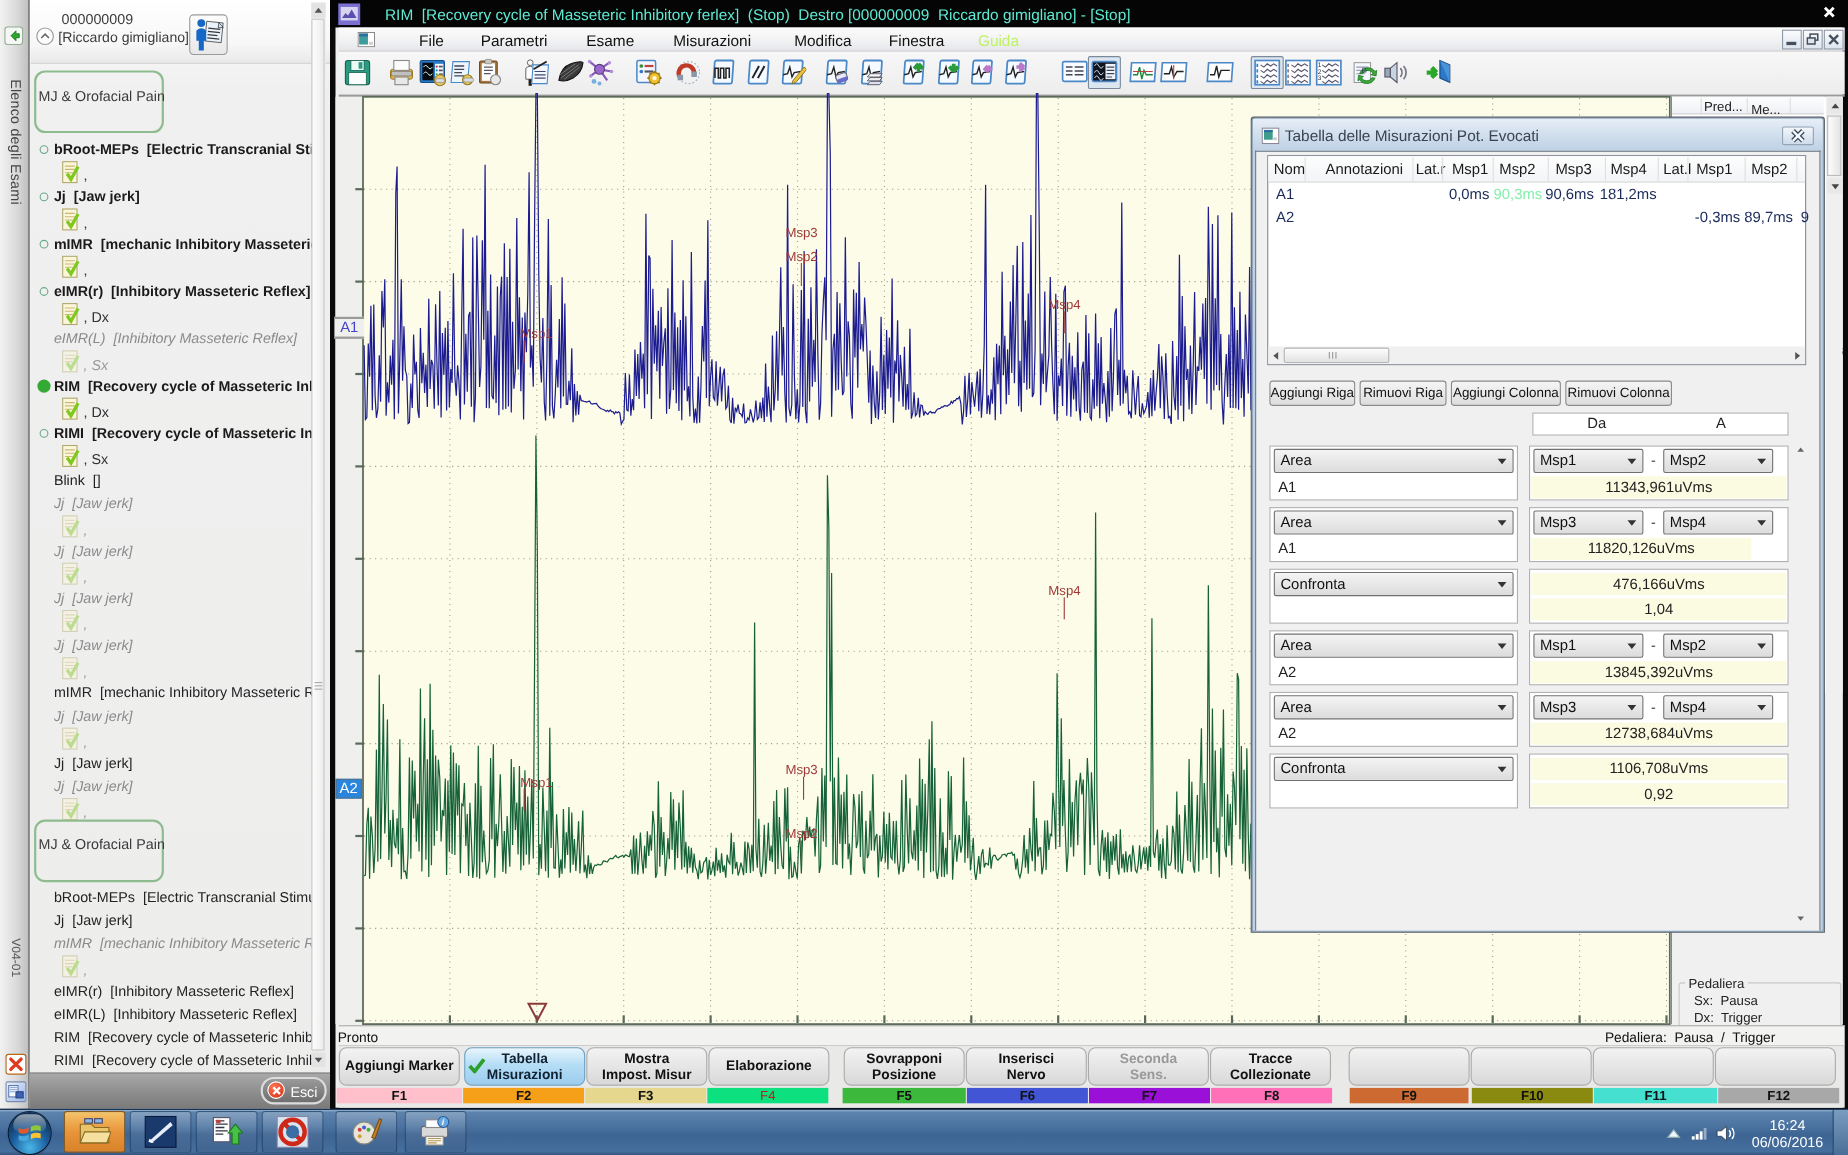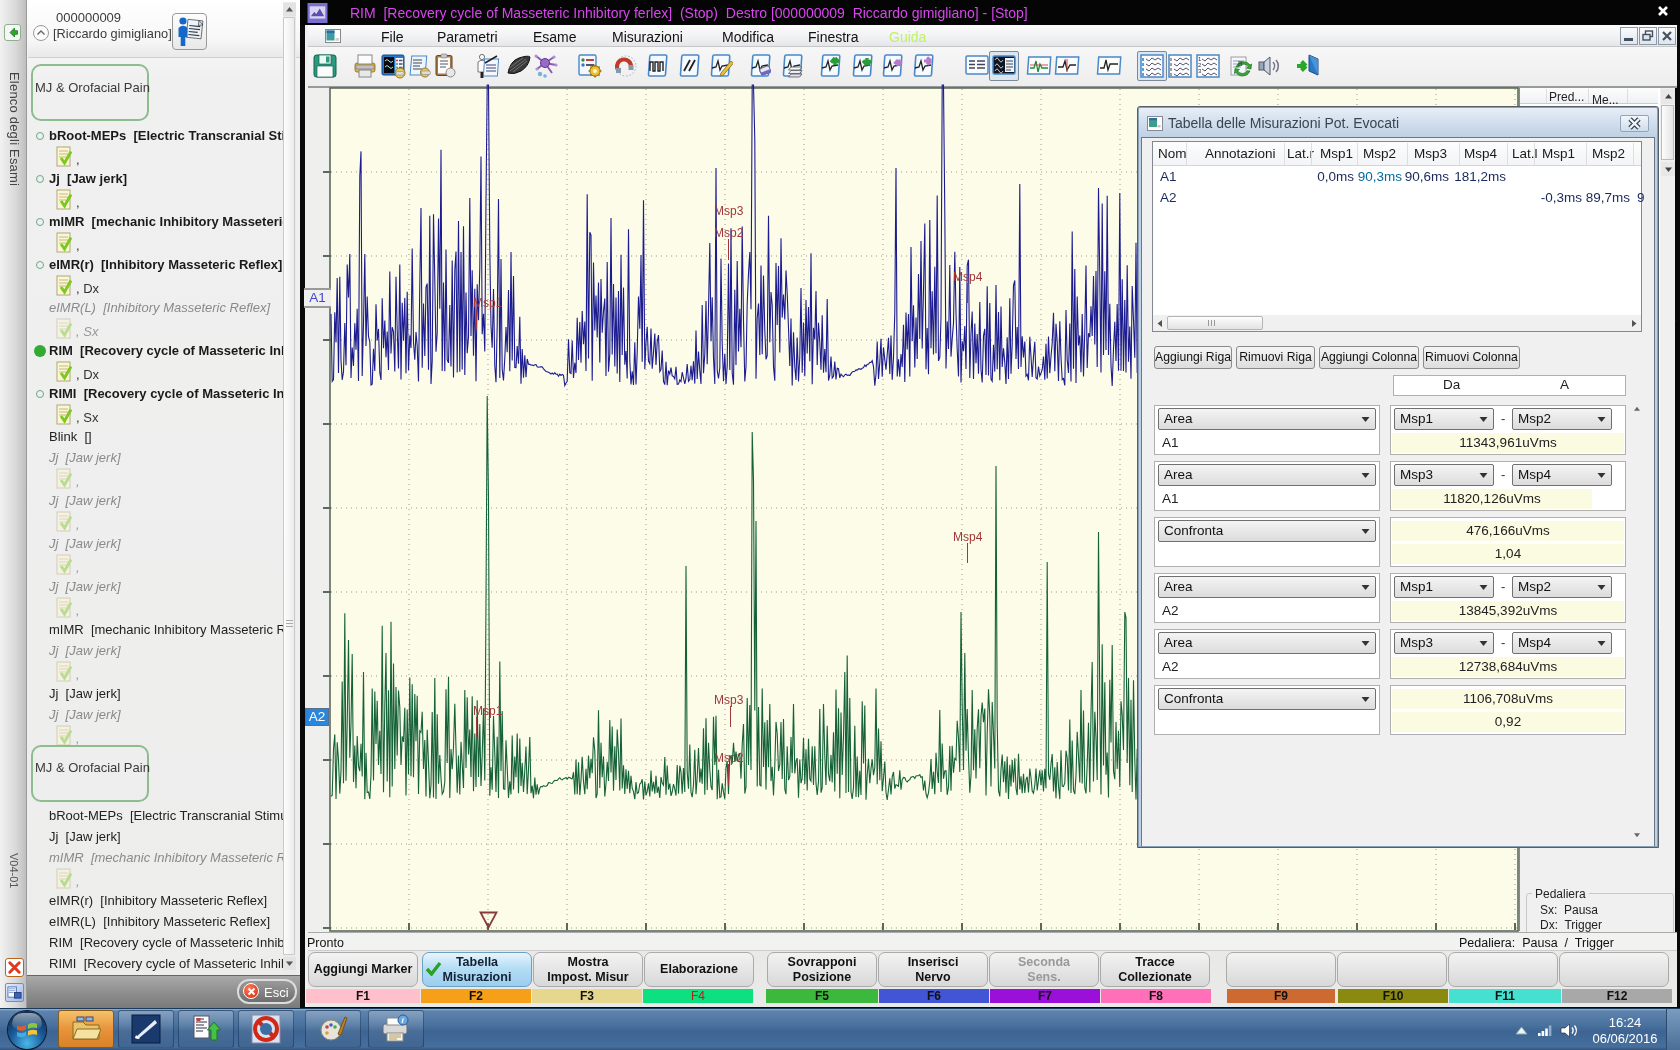--- a/index.html
+++ b/index.html
@@ -181,21 +181,21 @@
 <div class="abs" style="left:264px;top:985px;font-size:13px;color:#fff;">Esci</div>
 
 <div class="abs" style="left:300px;top:0;width:1380px;height:1010px;background:#f0f0f0;border-left:5px solid #0a0a0a;border-right:5px solid #0a0a0a;border-bottom:3px solid #0a0a0a;"></div>
 
 <div class="abs" style="left:300px;top:0;width:1380px;height:25px;background:#050505;"></div>
 <svg class="abs" style="left:307px;top:3px;width:21px;height:20px;" viewBox="0 0 18 18">
     <rect x="0" y="0" width="18" height="18" fill="#7a6fd0"></rect>
     <rect x="2" y="3" width="14" height="11" fill="#d8d4f0"></rect>
     <path d="M3 12 l3-4 2 2 3-5 4 7z" fill="#5a4fb0"></path>
   </svg>
-<div class="abs" style="left:350px;top:5px;font-size:14px;color:#d946ef;white-space:nowrap;">RIM&nbsp; [Recovery cycle of Masseteric Inhibitory ferlex]&nbsp; (Stop)&nbsp; Destro [000000009&nbsp; Riccardo gimigliano] - [Stop]</div>
+<div class="abs" style="left:350px;top:5px;font-size:14px;color:#5eead4;white-space:nowrap;">RIM&nbsp; [Recovery cycle of Masseteric Inhibitory ferlex]&nbsp; (Stop)&nbsp; Destro [000000009&nbsp; Riccardo gimigliano] - [Stop]</div>
 <svg class="abs" style="left:1657px;top:5px;width:12px;height:12px;" viewBox="0 0 12 12">
     <path d="M2 2 L10 10 M10 2 L2 10" stroke="#fff" stroke-width="2.6"></path>
   </svg>
 
 <div class="abs" style="left:308px;top:25px;width:1369px;height:22px;background:linear-gradient(180deg,#fcfcfc,#f1f1f3 60%,#e4e6ea);border-bottom:1px solid #c6c6c6;"></div>
 <svg class="abs" style="left:325px;top:29px;width:16px;height:14px;" viewBox="0 0 16 14">
     <rect x="0.5" y="0.5" width="15" height="13" fill="#fff" stroke="#888"></rect>
     <rect x="1.5" y="1.5" width="8" height="10" fill="#3f9c9c"></rect>
     <rect x="1.5" y="1.5" width="8" height="2.6" fill="#2a6f9f"></rect>
     <rect x="10.5" y="9" width="3.5" height="2.8" fill="#d0d0d0"></rect>
@@ -576,21 +576,21 @@
 <div class="abs" style="left:1311px;top:143px;width:1px;height:22px;background:#dfdfdf;"></div>
 <div class="abs" style="left:1357px;top:143px;width:1px;height:22px;background:#dfdfdf;"></div>
 <div class="abs" style="left:1407px;top:143px;width:1px;height:22px;background:#dfdfdf;"></div>
 <div class="abs" style="left:1459px;top:143px;width:1px;height:22px;background:#dfdfdf;"></div>
 <div class="abs" style="left:1507px;top:143px;width:1px;height:22px;background:#dfdfdf;"></div>
 <div class="abs" style="left:1534px;top:143px;width:1px;height:22px;background:#dfdfdf;"></div>
 <div class="abs" style="left:1586px;top:143px;width:1px;height:22px;background:#dfdfdf;"></div>
 <div class="abs" style="left:1633px;top:143px;width:1px;height:22px;background:#dfdfdf;"></div>
 <div class="abs" style="left:1160px;top:169px;font-size:13.5px;color:#1a2a5a;">A1</div>
 <div class="abs" style="left:1292px;top:169px;width:62px;text-align:right;font-size:13.5px;color:#1a2a5a;">0,0ms</div>
-<div class="abs" style="left:1352px;top:169px;width:50px;text-align:right;font-size:13.5px;color:#0369a1;">90,3ms</div>
+<div class="abs" style="left:1352px;top:169px;width:50px;text-align:right;font-size:13.5px;color:#86efac;">90,3ms</div>
 <div class="abs" style="left:1402px;top:169px;width:47px;text-align:right;font-size:13.5px;color:#1a2a5a;">90,6ms</div>
 <div class="abs" style="left:1454px;top:169px;width:52px;text-align:right;font-size:13.5px;color:#1a2a5a;">181,2ms</div>
 <div class="abs" style="left:1160px;top:190px;font-size:13.5px;color:#1a2a5a;">A2</div>
 <div class="abs" style="left:1532px;top:190px;width:50px;text-align:right;font-size:13.5px;color:#1a2a5a;">-0,3ms</div>
 <div class="abs" style="left:1582px;top:190px;width:48px;text-align:right;font-size:13.5px;color:#1a2a5a;">89,7ms</div>
 <div class="abs" style="left:1637px;top:190px;font-size:13.5px;color:#1a2a5a;">9</div>
 
 <div class="abs" style="left:1153px;top:315px;width:488px;height:16px;background:#f0f0f0;"></div>
 <svg class="abs" style="left:1156px;top:319px;width:7px;height:9px;" viewBox="0 0 7 9">
     <path d="M6 1 L1.5 4.5 L6 8Z" fill="#555"></path>

